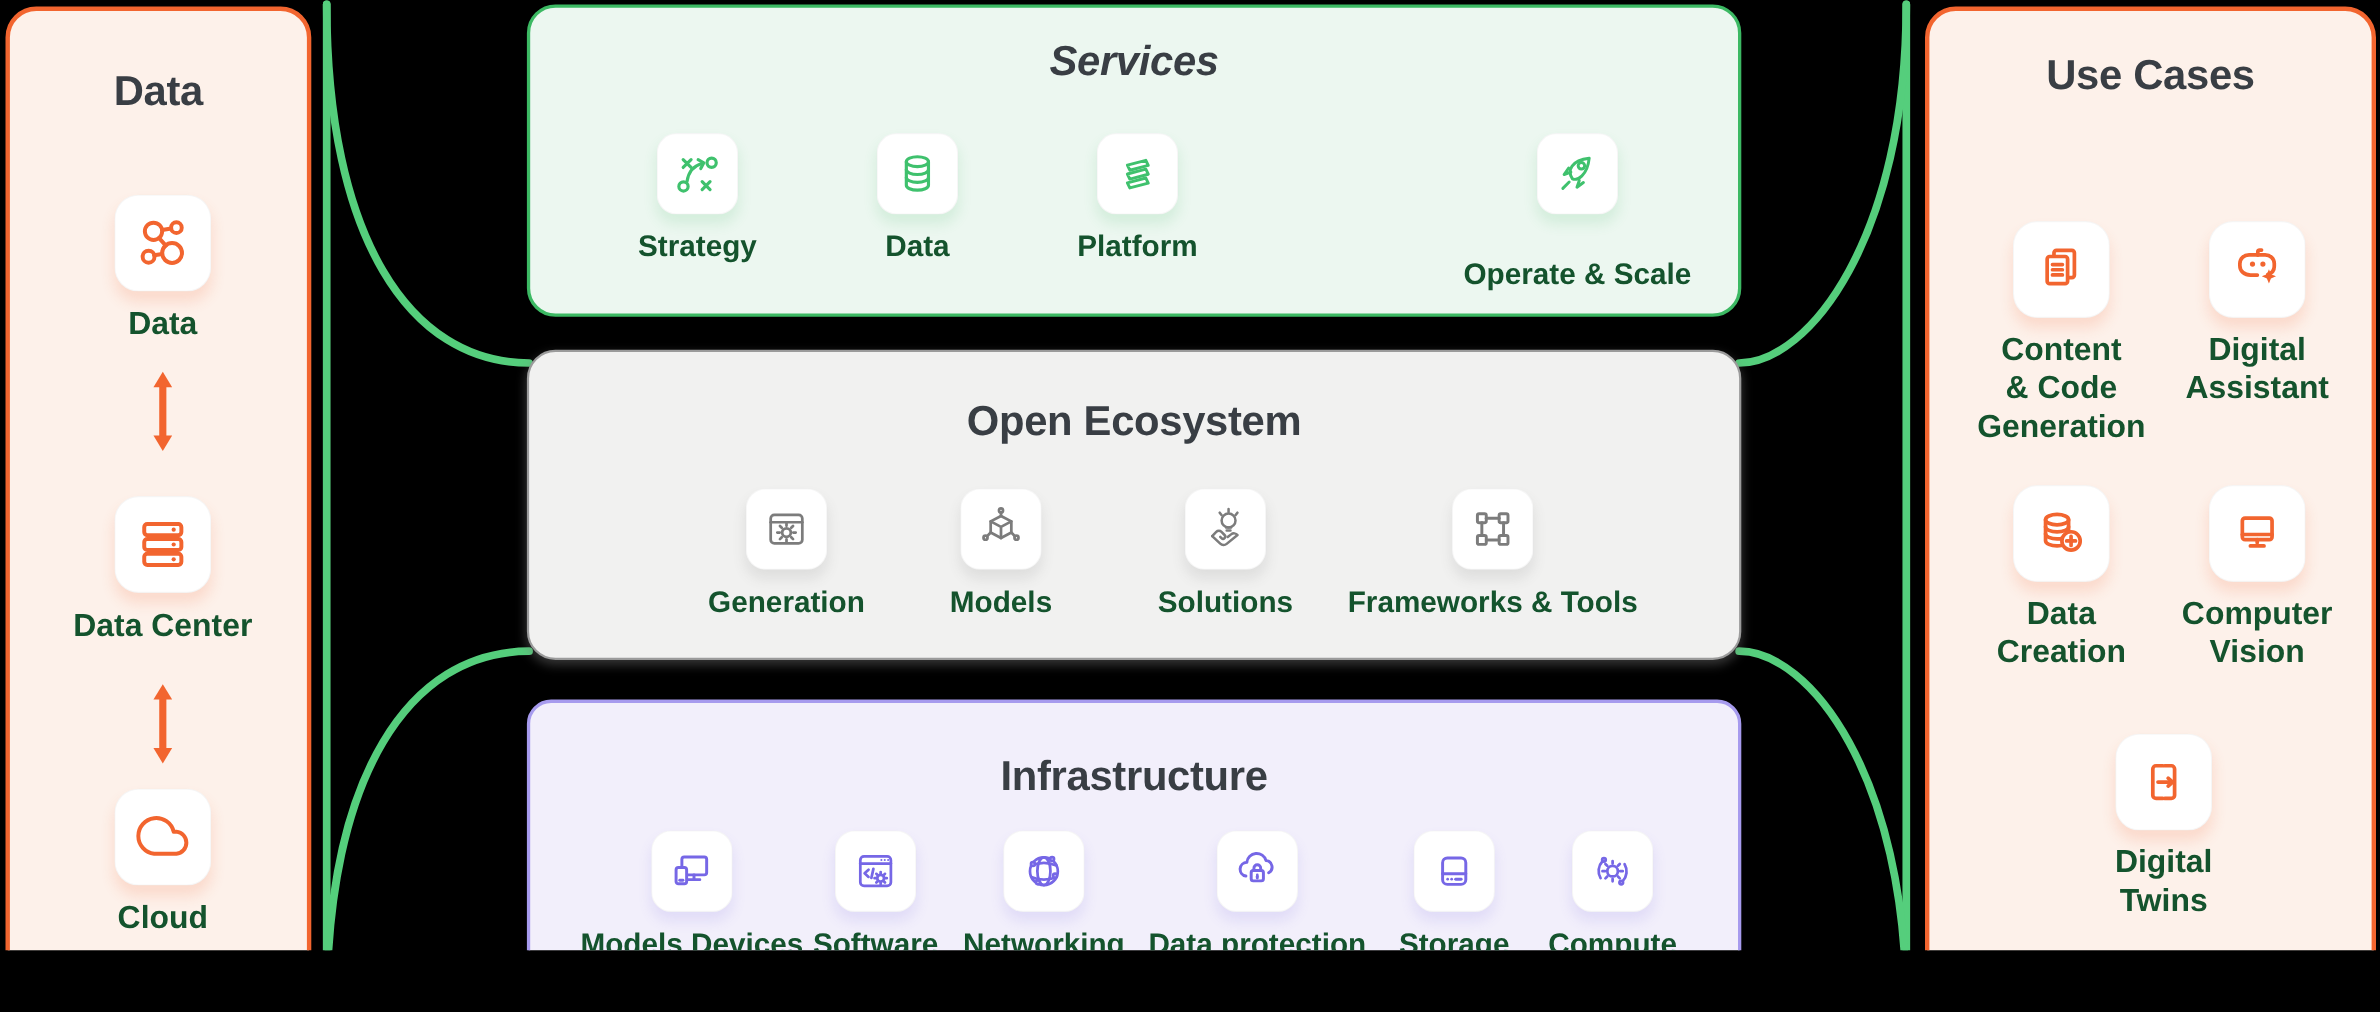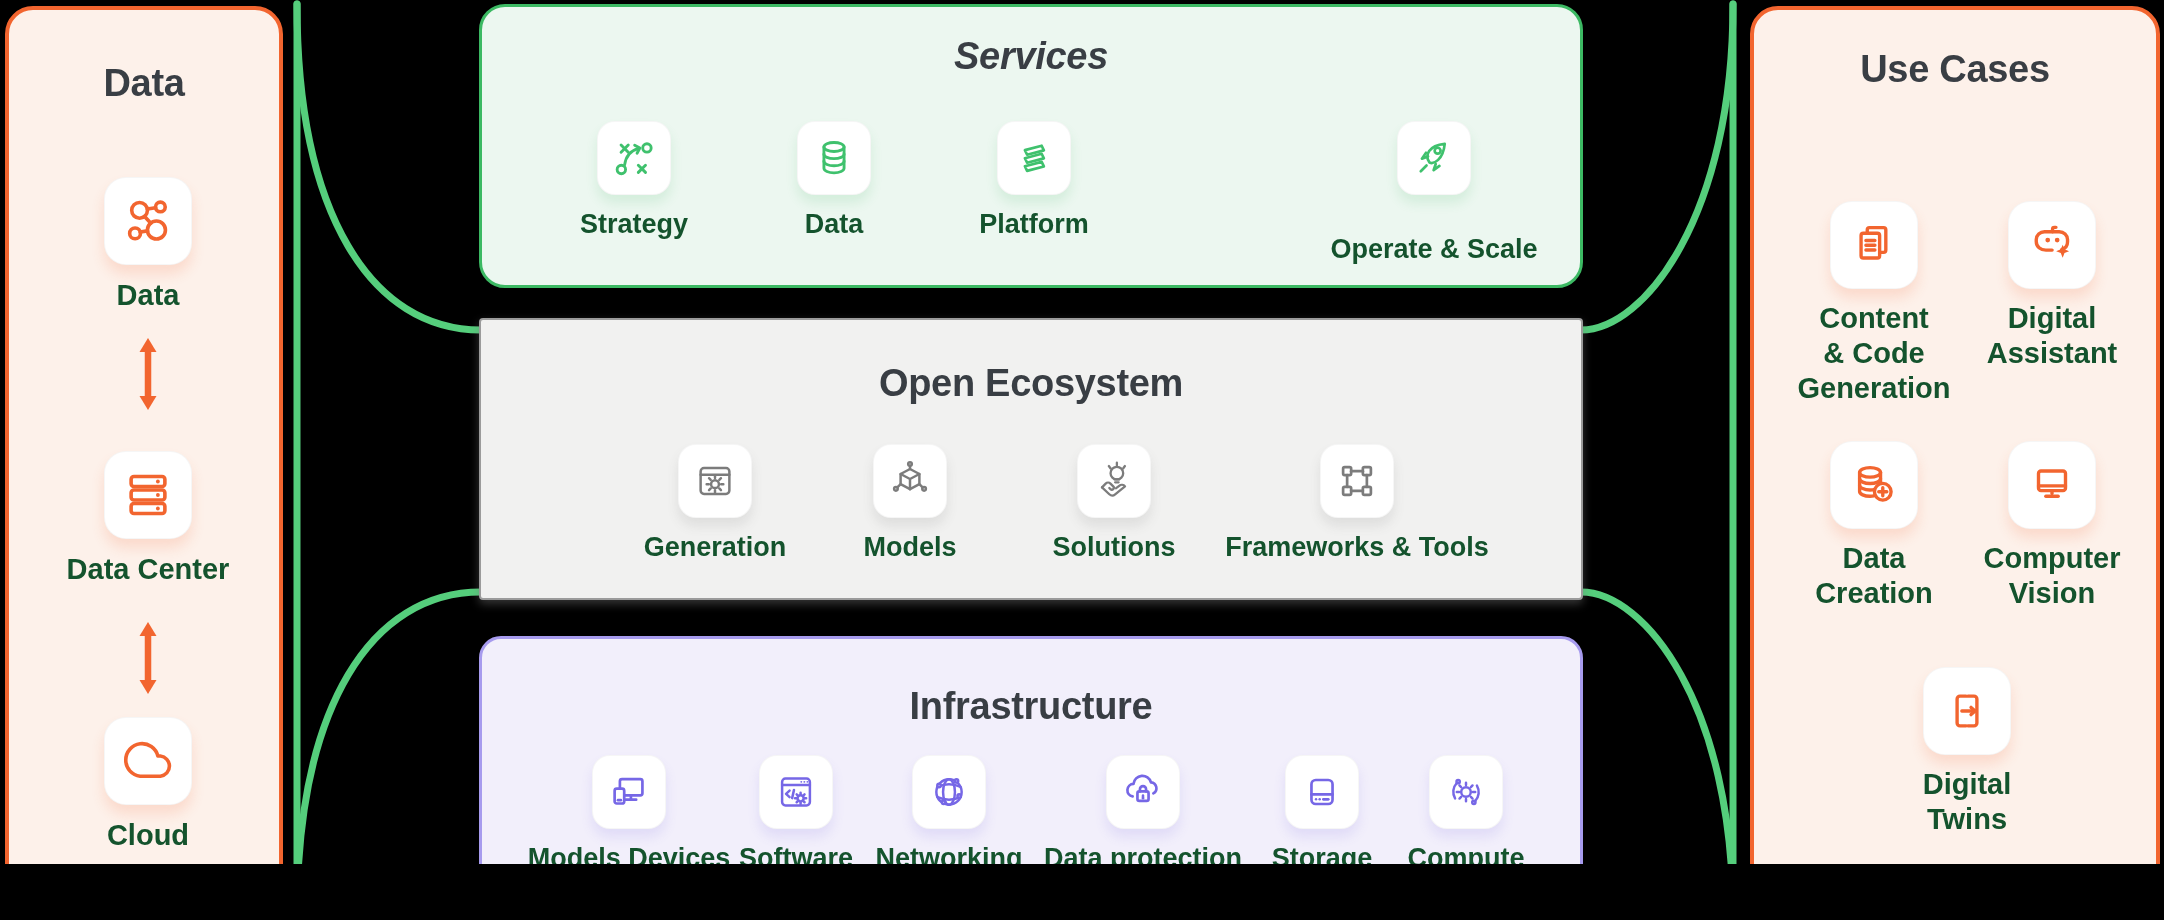--- a/index.html
+++ b/index.html
@@ -5,21 +5,21 @@
   html,body{margin:0;padding:0;background:#000;}
   #canvas{position:relative;width:2164px;height:864px;background:#000;overflow:hidden;
           font-family:"Liberation Sans","DejaVu Sans",sans-serif;color:#3A4045;}
   .connectors{position:absolute;left:0;top:0;}
   .panel{position:absolute;box-sizing:border-box;}
   .panel h2{margin:0;text-align:center;font-size:38px;font-weight:700;color:#393E44;letter-spacing:-.3px;}
   
   .side{background:#FDF1EA;border:4px solid #F2652F;border-radius:28px;}
   
   .services{background:#ECF7F0;border:3px solid #3CB963;border-radius:26px;}
-  .ecosystem{background:#F1F1F0;border:2.5px solid #9B9B9B;border-radius:4px;box-shadow:0 4px 10px rgba(120,120,120,.45);}
+  .ecosystem{background:#F1F1F0;border:2.5px solid #9B9B9B;border-radius:26px;box-shadow:0 4px 10px rgba(120,120,120,.45);}
   .infrastructure{background:#F2EFFB;border:3px solid #A79BEE;border-radius:26px;}
   .cell{position:absolute;display:flex;flex-direction:column;align-items:center;}
   .tile{display:flex;align-items:center;justify-content:center;background:#fff;border:1px solid rgba(0,0,0,.035);}
   .t-mid{width:72px;height:72px;border-radius:18px;box-shadow:0 8px 12px rgba(90,90,90,.12);}
   .t-big{width:86px;height:86px;border-radius:22px;box-shadow:0 9px 13px rgba(242,101,47,.16);}
   .services .tile{color:#3FC16D;box-shadow:0 8px 12px rgba(61,185,99,.14);}
   .ecosystem .tile{color:#7C7C7C;}
   .infrastructure .tile{color:#7667E6;box-shadow:0 8px 12px rgba(118,103,230,.14);}
   .side .tile{color:#F2652F;}
   .tile svg{fill:none;stroke:currentColor;stroke-linecap:round;stroke-linejoin:round;}

